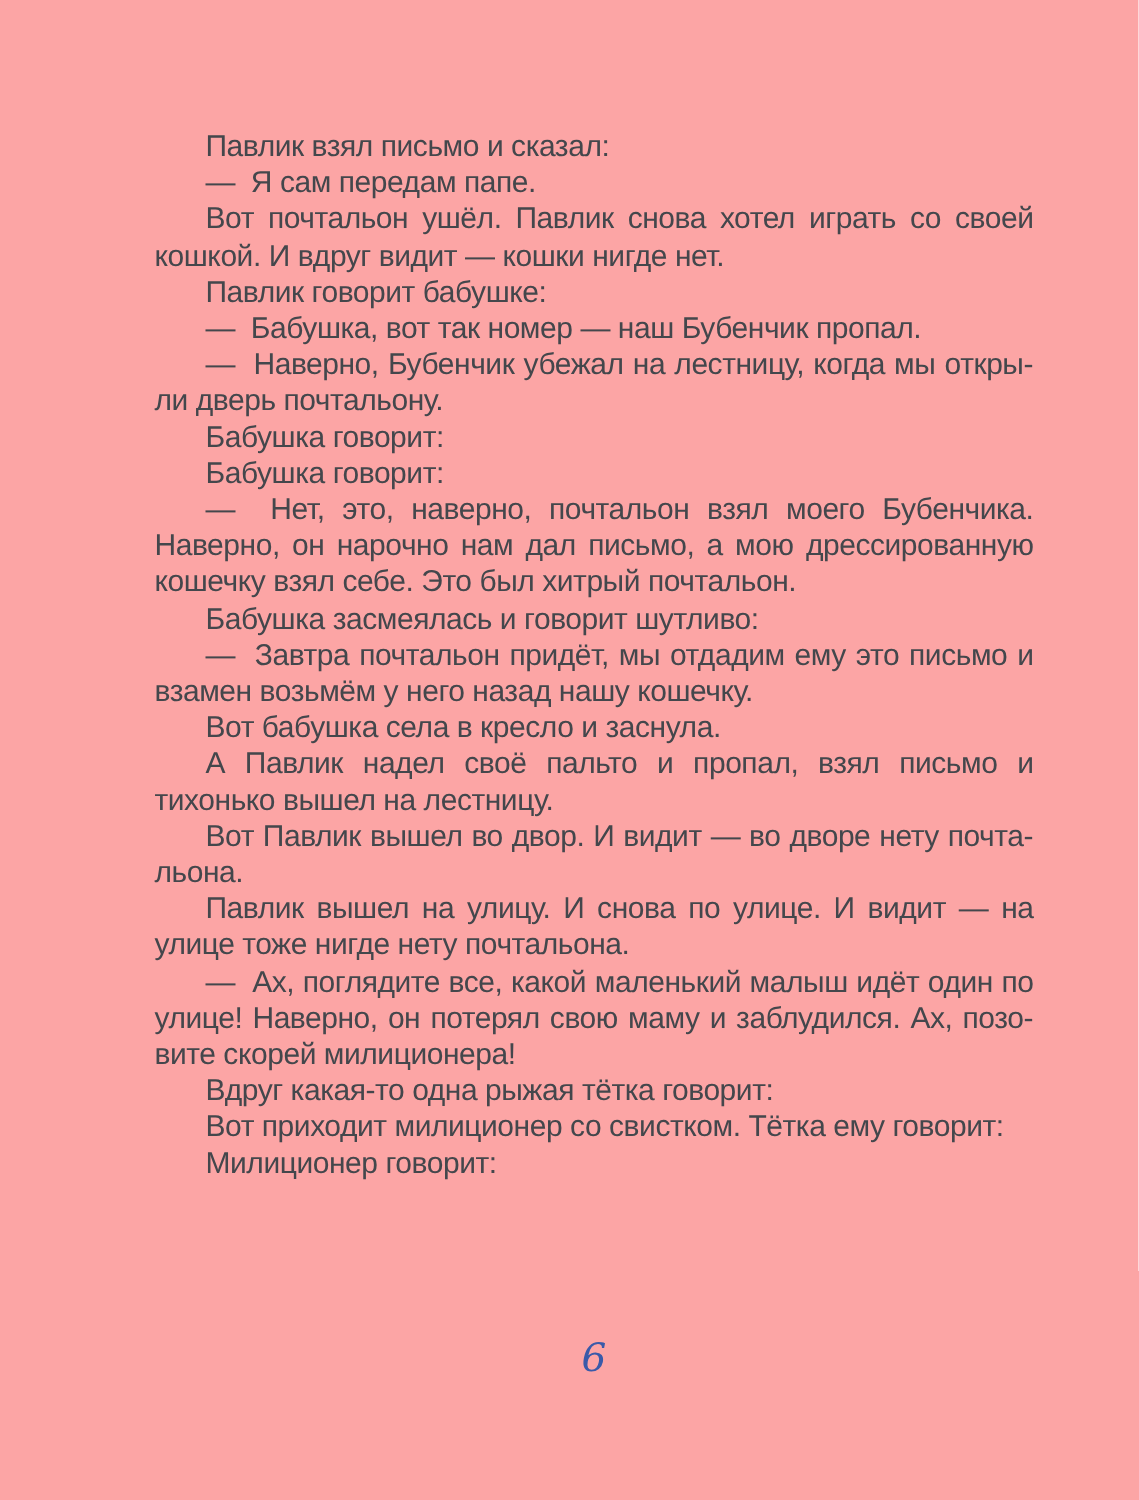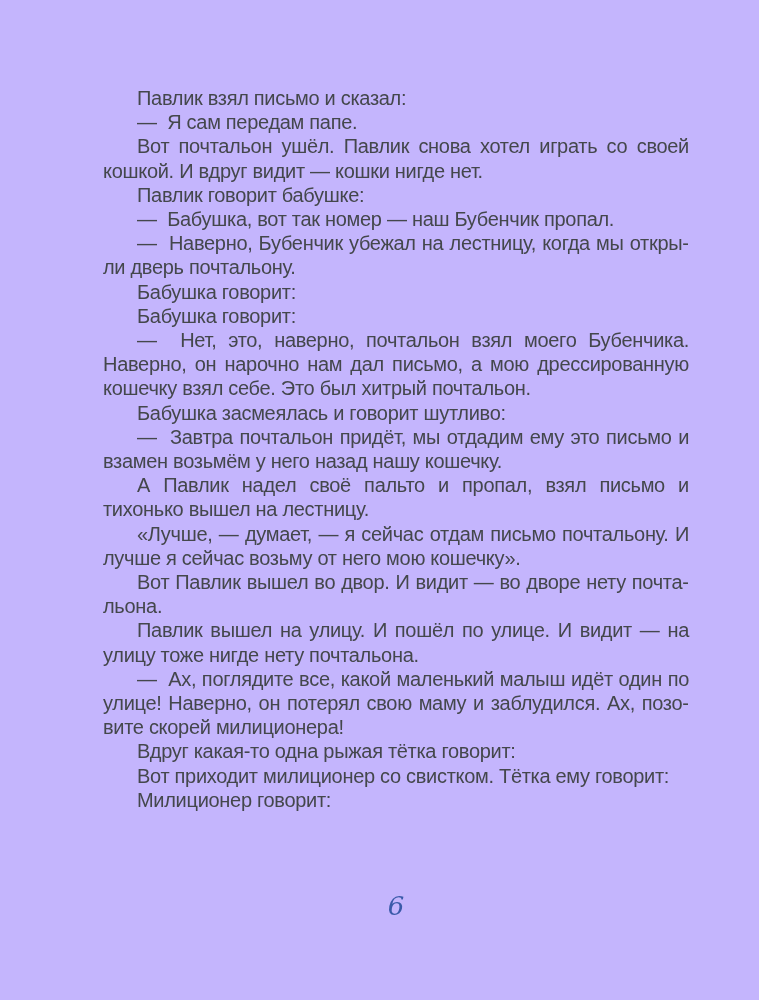--- a/index.html
+++ b/index.html
@@ -40,36 +40,36 @@
     text-align: center;
     font-family: "DejaVu Serif", serif;
     font-style: italic;
     font-size: 26px;
     line-height: 30px;
   }
 </style>
 </head>
 <body>
 
-<div class="page" style="background: #c4b5fd;">
+<div class="page" style="background: #fca5a5;">
   <div class="text-block" style="color: rgb(68, 71, 76);">
       <p class="para">Павлик взял письмо и сказал:</p>
       <p class="para">—&nbsp; Я сам передам папе.</p>
       <p class="para">Вот почтальон ушёл. Павлик снова хотел играть со своей кошкой. И вдруг видит — кошки нигде нет.</p>
       <p class="para">Павлик говорит бабушке:</p>
       <p class="para">—&nbsp; Бабушка, вот так номер — наш Бубенчик пропал.</p>
       <p class="para">—&nbsp; Наверно, Бубенчик убежал на лестницу, когда мы откры­ли дверь почтальону.</p>
       <p class="para">Бабушка говорит:</p>
       <p class="para">Бабушка говорит:</p>
       <p class="para">—&nbsp; Нет, это, наверно, почтальон взял моего Бубенчика. Наверно, он нарочно нам дал письмо, а мою дрессированную кошечку взял себе. Это был хитрый почтальон.</p>
       <p class="para">Бабушка засмеялась и говорит шутливо:</p>
       <p class="para">—&nbsp; Завтра почтальон придёт, мы отдадим ему это письмо и взамен возьмём у него назад нашу кошечку.</p>
+      <p class="para">Вот бабушка села в кресло и заснула.</p>
       <p class="para">А Павлик надел своё пальто и пропал, взял письмо и тихонь­ко вышел на лестницу.</p>
-      <p class="para">«Лучше, — думает, — я сейчас отдам письмо почтальону. И лучше я сейчас возьму от него мою кошечку».</p>
       <p class="para">Вот Павлик вышел во двор. И видит — во дворе нету почта­льона.</p>
-      <p class="para">Павлик вышел на улицу. И пошёл по улице. И видит — на улицу тоже нигде нету почтальона.</p>
+      <p class="para">Павлик вышел на улицу. И снова по улице. И видит — на улице тоже нигде нету почтальона.</p>
       <p class="para">—&nbsp; Ах, поглядите все, какой маленький малыш идёт один по улице! Наверно, он потерял свою маму и заблудился. Ах, позо­вите скорей милиционера!</p>
       <p class="para">Вдруг какая-то одна рыжая тётка говорит:</p>
       <p class="para">Вот приходит милиционер со свистком. Тётка ему говорит:</p>
       <p class="para">Милиционер говорит:</p>
     </div>
   <div class="page-number" style="color: rgb(58, 90, 169);">6</div>
 </div>
 
 </body></html>

